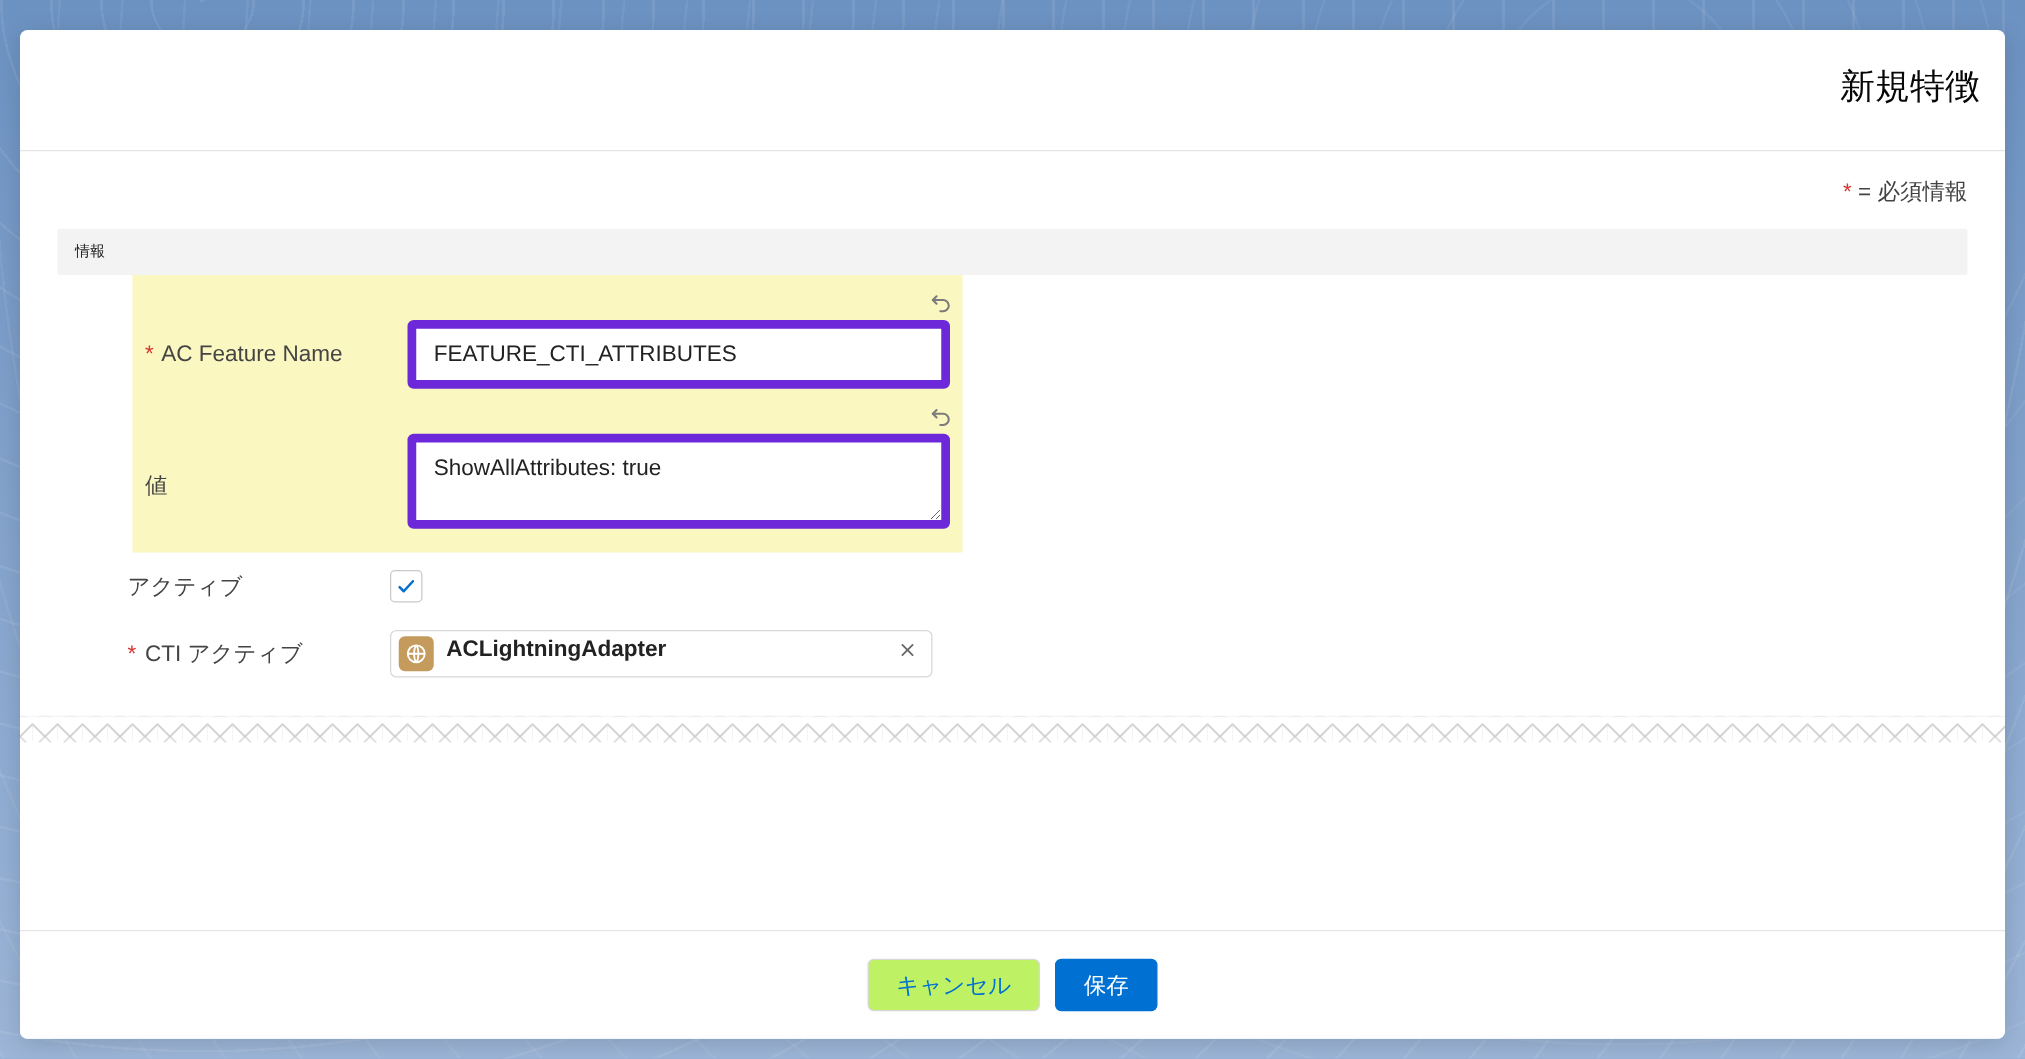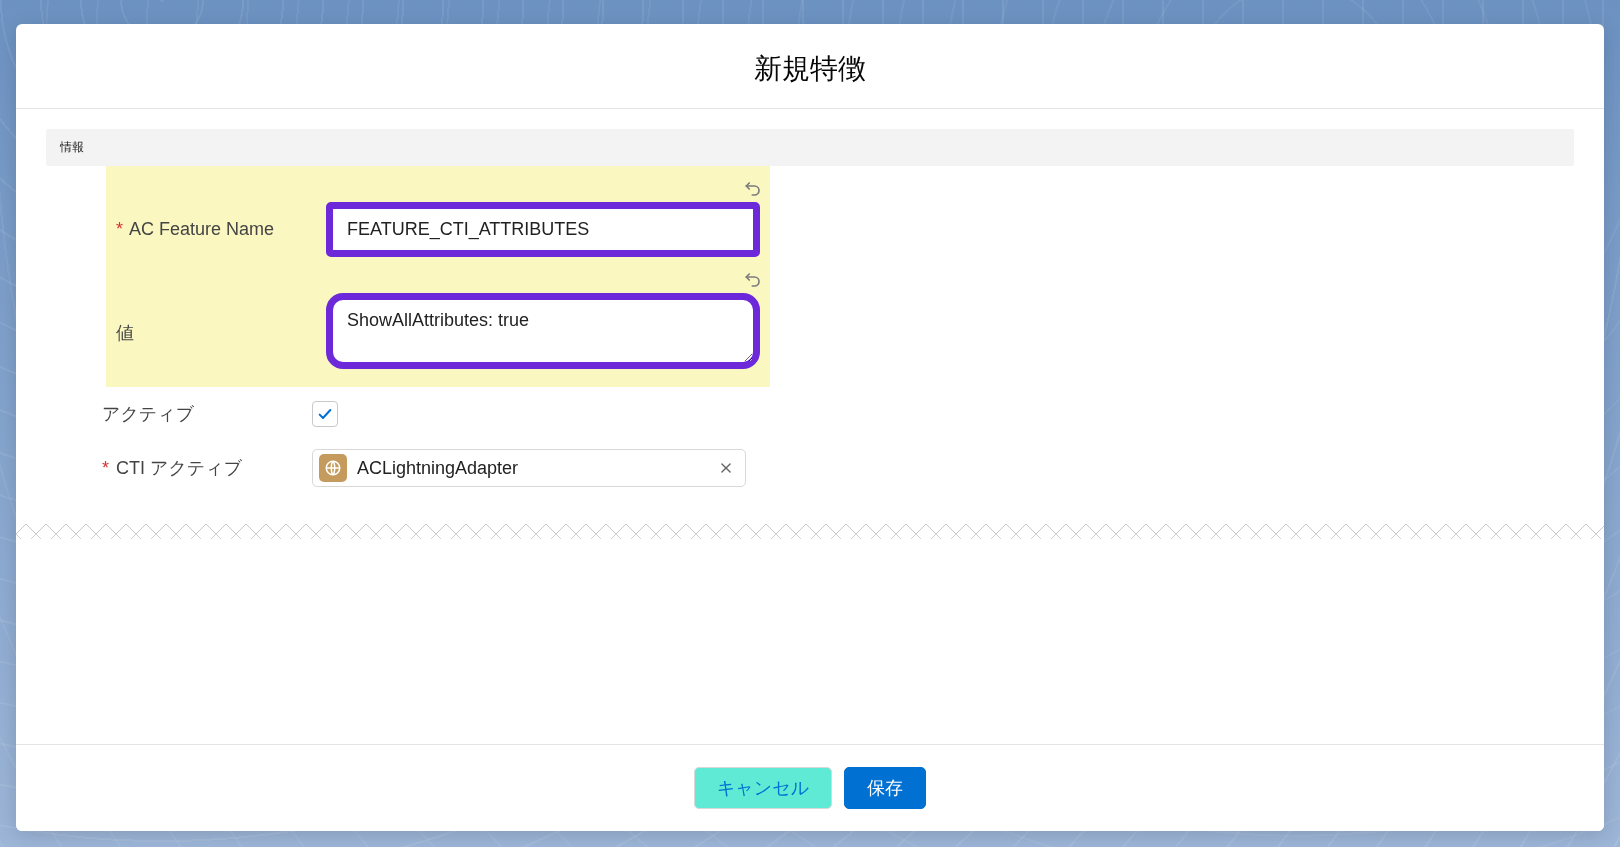--- a/index.html
+++ b/index.html
@@ -22,22 +22,22 @@
     position: absolute;
     left: 16px; right: 16px; top: 24px; bottom: 16px;
     background: #fff;
     border-radius: 6px;
     box-shadow: 0 4px 20px rgba(0,0,0,0.15);
     display: flex;
     flex-direction: column;
     overflow: hidden;
   }
   .modal-header {
-    padding: 26px 20px 20px;
-    text-align: center;
+    padding: 26px 20px 32px;
+    text-align: right;
     border-bottom: 1px solid #e5e5e5;
   }
   .modal-header h1 {
     font-size: 28px;
     font-weight: 400;
     color: #080707;
   }
   .modal-body {
     flex: 1;
     overflow: auto;
@@ -108,39 +108,40 @@
     width: 100%;
     border: 7px solid #6d28d9;
     border-radius: 5px;
     background: #fff;
     font-size: 18px;
     color: #222;
     padding: 10px 14px;
     font-family: inherit;
     outline: none;
   }
-  textarea.txt { resize: both; min-height: 72px; border-radius: 17px; }
+  textarea.txt { resize: both; min-height: 72px; }
   .checkbox-wrap {
     width: 26px; height: 26px;
     border: 1px solid #c9c9c9;
     border-radius: 4px;
     display: inline-flex;
     align-items: center; justify-content: center;
     background: #fff;
     cursor: pointer;
   }
   .checkbox-wrap svg { display: block; }
   .lookup {
     display: flex;
-    align-items: center;
+    align-items: flex-start;
     border: 1px solid #d8d8d8;
     border-radius: 5px;
     background: #fff;
     padding: 4px 8px 4px 6px;
     gap: 10px;
+    font-weight: bold;
   }
   .lookup-icon {
     width: 28px; height: 28px;
     border-radius: 5px;
     background: #c49b5c;
     display: inline-flex;
     align-items: center; justify-content: center;
     flex: 0 0 28px;
   }
   .lookup-text {
@@ -195,21 +196,21 @@
     justify-content: center;
     gap: 12px;
     background: #fff;
   }
   .btn {
     font-size: 18px;
     padding: 8px 22px;
     border-radius: 5px;
     cursor: pointer;
     border: 1px solid #d8d8d8;
-    background: #5eead4;
+    background: #bef264;
     color: #0070d2;
   }
   .btn-primary {
     background: #0070d2;
     border-color: #0070d2;
     color: #fff;
   }
 </style>
 </head>
 <body>
@@ -217,20 +218,23 @@
 <div class="bg-topo"></div>
 
 <div class="modal">
 
   <div class="modal-header">
     <h1>新規特徴</h1>
   </div>
 
   <div class="modal-body">
 
+    <div class="req-note">
+      <span class="req-star">*</span><span> = 必須情報</span>
+    </div>
 
     <div class="section-header">情報</div>
 
     <div class="form-grid">
 
       <div class="highlight-block">
 
         <div class="undo-row">
           <span class="undo-btn" title="undo">
             <svg width="18" height="18" viewBox="0 0 24 24" fill="none" stroke="currentColor" stroke-width="2.2" stroke-linecap="round" stroke-linejoin="round">

